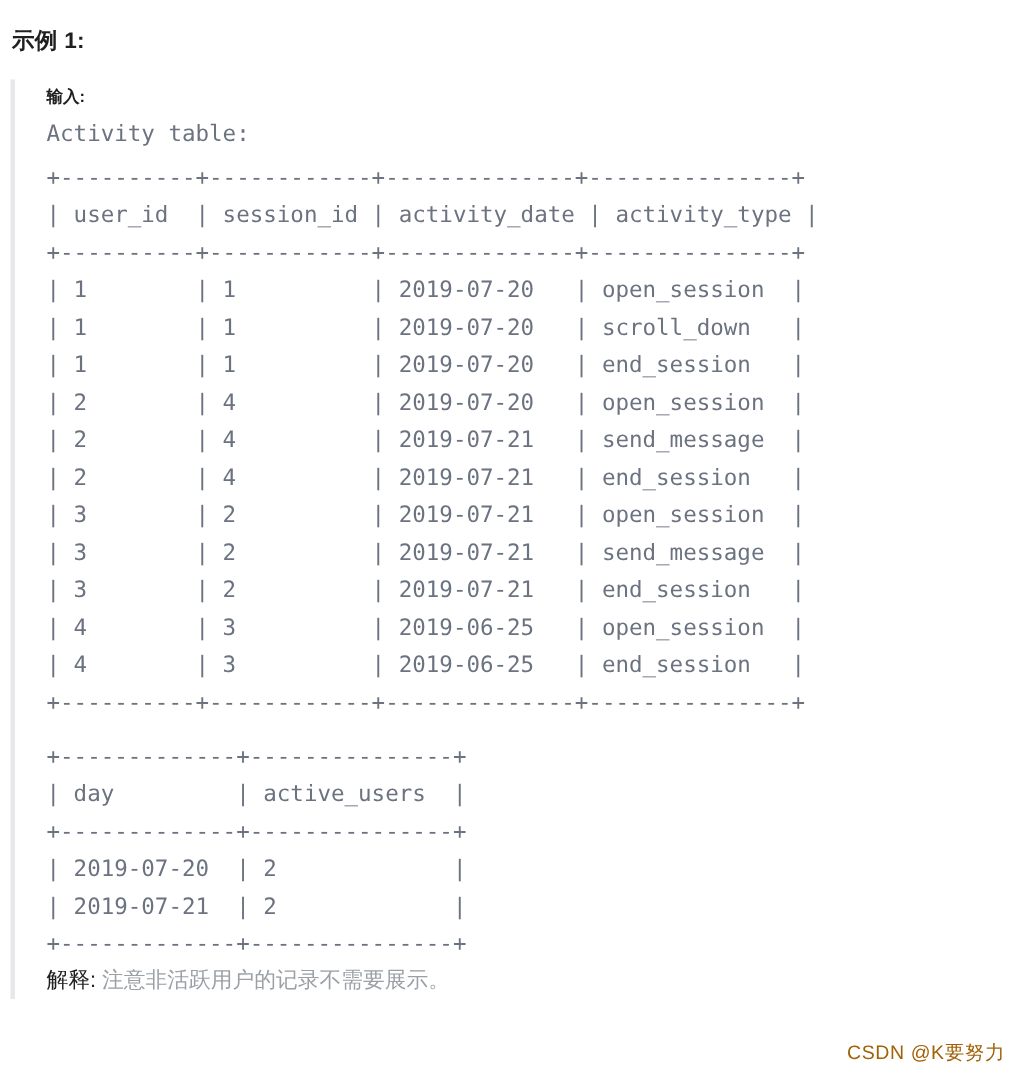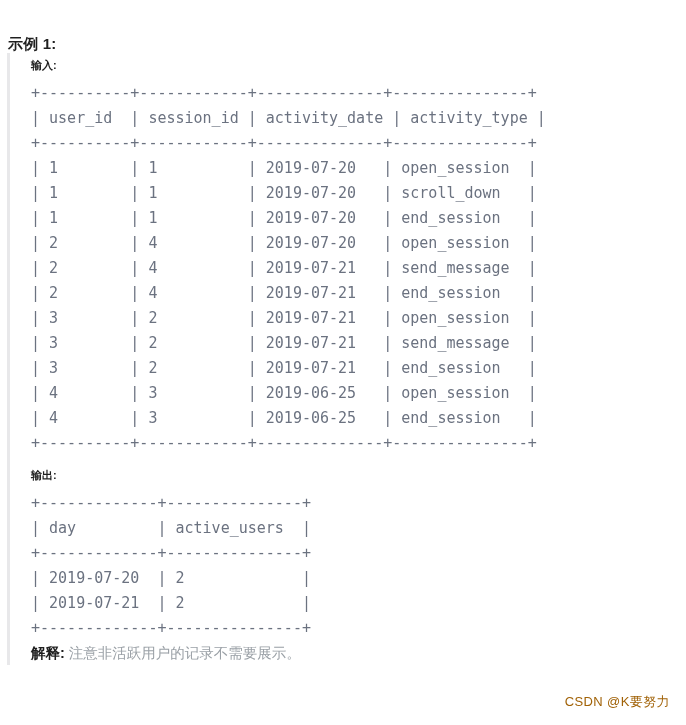--- a/index.html
+++ b/index.html
@@ -18,21 +18,21 @@
   .page {
     position: relative;
     width: 686px;
     height: 725px;
     box-sizing: border-box;
   }
 
   .example-title {
     position: absolute;
     left: 8px;
-    top: 34px;
+    top: 18px;
     font-size: 15px;
     font-weight: bold;
     color: #1f1f1f;
     letter-spacing: 0.2px;
     line-height: 20px;
   }
 
   .quote-block {
     position: absolute;
     left: 7px;
@@ -67,21 +67,21 @@
   .spacer-xs { height: 4px; }
 
   .explain-line {
     font-size: 14.5px;
     line-height: 24px;
     color: #9aa0a6;
     margin: 0;
     padding: 0;
   }
   .explain-line .explain-key {
-    font-weight: bold;
+    font-weight: normal;
     color: #1f1f1f;
   }
 
   .watermark {
     position: absolute;
     right: 16px;
     bottom: 14px;
     font-size: 13px;
     color: #a16207;
     letter-spacing: 0.4px;
@@ -92,20 +92,21 @@
 <body>
 
 <div class="page">
 
   <div class="example-title">示例 1:</div>
 
   <div class="quote-block">
 
     <div class="label-bold">输入:</div>
 
+    <div class="code-block">Activity table:</div>
 
     <div class="spacer-xs"></div>
 
     <pre class="code-block">+----------+------------+--------------+---------------+
 | user_id  | session_id | activity_date | activity_type |
 +----------+------------+--------------+---------------+
 | 1        | 1          | 2019-07-20   | open_session  |
 | 1        | 1          | 2019-07-20   | scroll_down   |
 | 1        | 1          | 2019-07-20   | end_session   |
 | 2        | 4          | 2019-07-20   | open_session  |
@@ -113,21 +114,20 @@
 | 2        | 4          | 2019-07-21   | end_session   |
 | 3        | 2          | 2019-07-21   | open_session  |
 | 3        | 2          | 2019-07-21   | send_message  |
 | 3        | 2          | 2019-07-21   | end_session   |
 | 4        | 3          | 2019-06-25   | open_session  |
 | 4        | 3          | 2019-06-25   | end_session   |
 +----------+------------+--------------+---------------+</pre>
 
     <div class="spacer-sm"></div>
 
-    <div class="label-bold">输出:</div>
 
     <div class="spacer-xs"></div>
 
     <pre class="code-block">+-------------+---------------+
 | day         | active_users  |
 +-------------+---------------+
 | 2019-07-20  | 2             |
 | 2019-07-21  | 2             |
 +-------------+---------------+</pre>
 

